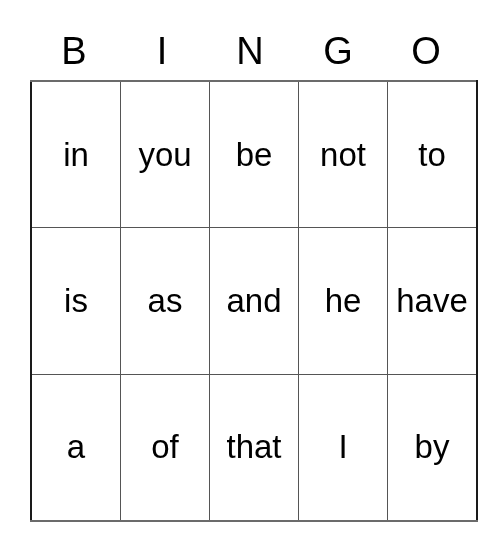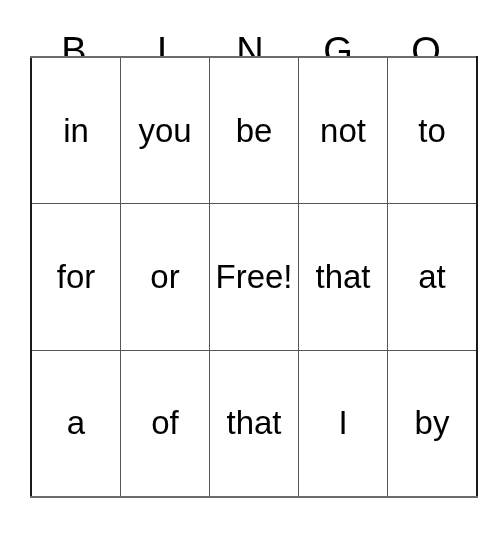--- a/index.html
+++ b/index.html
@@ -40,21 +40,21 @@
     line-height: 42px;
     color: #000000;
     font-weight: 400;
     letter-spacing: 0px;
   }
 
   
   #bingo-grid {
     position: absolute;
     left: 30px;
-    top: 56px;
+    top: 80px;
     width: 440px;
     height: 442px;
     border-collapse: collapse;
     table-layout: fixed;
     background: #ffffff;
     box-sizing: border-box;
     border-top: 2px solid #6b6b6b;
     border-left: 2px solid #1a1a1a;
     border-right: 2px solid #1a1a1a;
     border-bottom: 2px solid #6b6b6b;
@@ -96,25 +96,25 @@
   <table id="bingo-grid">
     <tbody>
       <tr>
         <td>in</td>
         <td>you</td>
         <td>be</td>
         <td>not</td>
         <td>to</td>
       </tr>
       <tr>
-        <td>for</td>
-        <td>or</td>
-        <td class="free-cell">Free!</td>
-        <td>that</td>
-        <td>at</td>
+        <td>is</td>
+        <td>as</td>
+        <td>and</td>
+        <td>he</td>
+        <td>have</td>
       </tr>
       <tr>
         <td>a</td>
         <td>of</td>
         <td>that</td>
         <td>I</td>
         <td>by</td>
       </tr>
     </tbody>
   </table>

